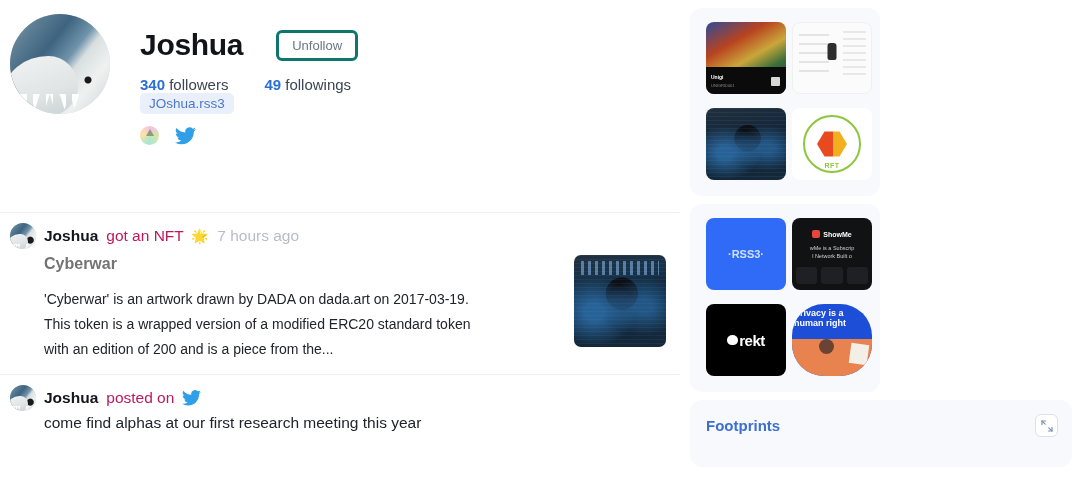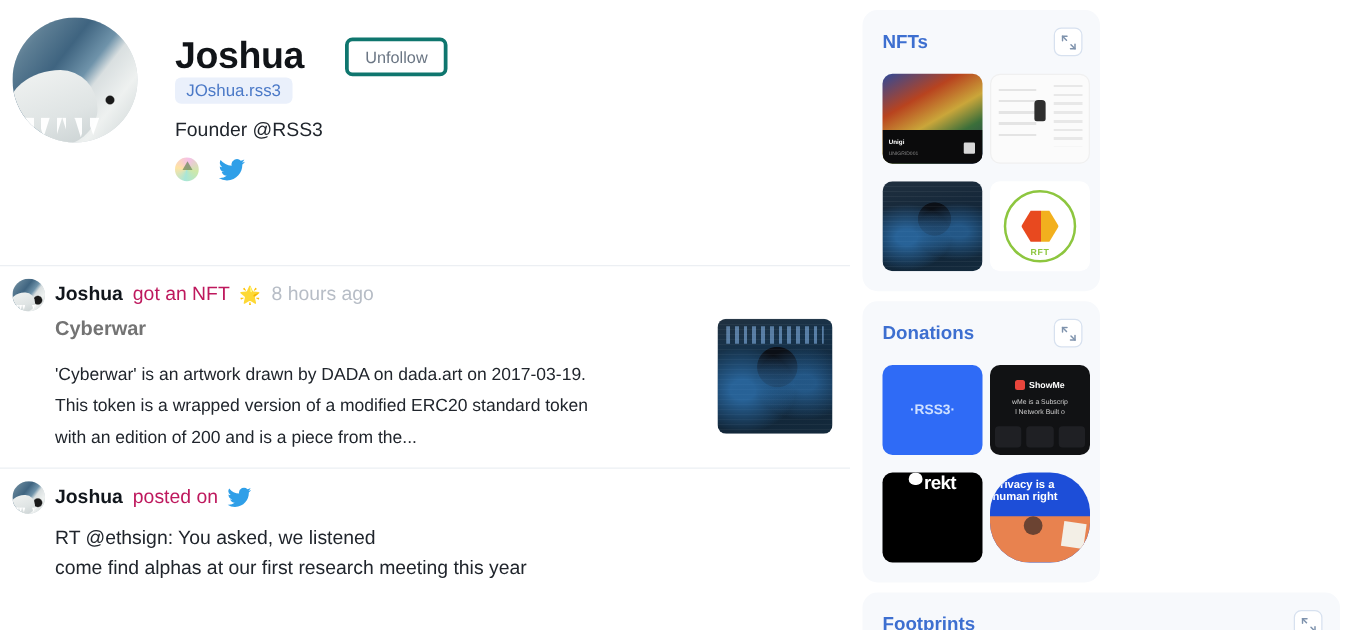--- a/index.html
+++ b/index.html
@@ -161,21 +161,21 @@
   .t-rss3 { background: #2f6bf6; display:flex; align-items:center; justify-content:center; }
   .t-rss3 span { color:#cfe0ff; font-size:11px; font-weight:700; }
   .t-showme { background:#111214; }
   .t-showme .sm-row { position:absolute; top:17%; left:0; right:0; display:flex; align-items:center; justify-content:center; gap:3px; }
   .t-showme .sm-sq { width:8px; height:8px; background:#e8453c; border-radius:2px; }
   .t-showme .sm-t { color:#fff; font-size:7px; font-weight:700; }
   .t-showme .sm-l1 { position:absolute; top:38%; left:2px; right:2px; color:#cfcfcf; font-size:5.5px; text-align:center; }
   .t-showme .sm-l2 { position:absolute; top:49%; left:2px; right:2px; color:#cfcfcf; font-size:5.5px; text-align:center; }
   .t-showme .sm-bars { position:absolute; bottom:6px; left:4px; right:4px; display:flex; gap:4px; }
   .t-showme .sm-bars i { flex:1; height:17px; background:#1f2024; border-radius:3px; }
-  .t-rekt { background:#000; display:flex; justify-content:center; }
+  .t-rekt { background:#000; display:flex; align-items:center; justify-content:center; }
   .t-rekt span { color:#fff; font-size:15px; font-weight:700; letter-spacing:-.5px; }
   .t-rekt .frog { width:11px; height:10px; background:#fff; border-radius: 50% 50% 45% 45%; margin-right:1px;}
   .t-priv { background:#1d4ed8;border-radius:32px; }
   .t-priv .pv-t { position:absolute; top:4px; left:2px; right:0; color:#fff; font-size:9px; font-weight:700; line-height:10px; }
   .t-priv .pv-b { position:absolute; left:0; right:0; bottom:0; height:52%; background:#e8824f; }
   .t-priv .pv-h { position:absolute; left:34%; bottom:30%; width:15px; height:15px; border-radius:50%; background:#6b4332; z-index:2;}
   .t-priv .pv-s { position:absolute; right:4px; bottom:16%; width:18px; height:20px; background:#f3efe6; transform:rotate(8deg); z-index:3;}
 </style>
 </head>
 <body>
@@ -186,42 +186,51 @@
 
     <div class="profile">
       <div class="avatar-big">
         <div class="shark"></div>
       </div>
       <div class="pinfo">
         <div class="name-row">
           <div class="pname">Joshua</div>
           <button class="unfollow">Unfollow</button>
         </div>
+        <div class="stats">
+          <div class="stat-item">
+            <b>340</b>
+            <span>followers</span>
+          </div>
+          <div class="stat-item">
+            <b>49</b>
+            <span>followings</span>
+          </div>
+        </div>
         <div><span class="handle">JOshua.rss3</span></div>
-        <div class="bio">Founder @RSS3</div>
         <div class="socials">
           <div class="ic-wallet"></div>
           <svg class="ic-tw" viewBox="0 0 24 20">
             <path fill="#2f9fe8" d="M24 2.4a9.6 9.6 0 0 1-2.83.79A4.95 4.95 0 0 0 23.34.38a9.8 9.8 0 0 1-3.13 1.2A4.92 4.92 0 0 0 11.8 6.05 13.97 13.97 0 0 1 1.67.9a4.93 4.93 0 0 0 1.52 6.58 4.88 4.88 0 0 1-2.23-.62v.06a4.93 4.93 0 0 0 3.95 4.83 4.95 4.95 0 0 1-2.22.09 4.93 4.93 0 0 0 4.6 3.42A9.88 9.88 0 0 1 0 17.3a13.93 13.93 0 0 0 7.55 2.21c9.06 0 14.01-7.5 14.01-14v-.64A10 10 0 0 0 24 2.4z"></path>
           </svg>
         </div>
       </div>
     </div>
 
     <div class="divider"></div>
 
     <div class="feed-item">
       <div class="fhead">
         <div class="avatar-sm">
             <div class="shark"></div>
           </div>
         <span class="fname">Joshua</span>
         <span class="faction">got an NFT</span>
         <span class="femoji">🌟</span>
-        <span class="ftime">8 hours ago</span>
+        <span class="ftime">7 hours ago</span>
       </div>
       <div class="fbody">
         <div class="fbody-text">
           <div class="ftitle">Cyberwar</div>
           <div class="fdesc">'Cyberwar' is an artwork drawn by DADA on dada.art on 2017-03-19. This token is a wrapped version of a modified ERC20 standard token with an edition of 200 and is a piece from the...</div>
         </div>
         <div class="fthumb"></div>
       </div>
     </div>
 
@@ -231,66 +240,47 @@
       <div class="fhead">
         <div class="avatar-sm">
             <div class="shark"></div>
           </div>
         <span class="fname">Joshua</span>
         <span class="faction">posted on</span>
         <svg width="19" height="16" viewBox="0 0 24 20">
           <path fill="#2f9fe8" d="M24 2.4a9.6 9.6 0 0 1-2.83.79A4.95 4.95 0 0 0 23.34.38a9.8 9.8 0 0 1-3.13 1.2A4.92 4.92 0 0 0 11.8 6.05 13.97 13.97 0 0 1 1.67.9a4.93 4.93 0 0 0 1.52 6.58 4.88 4.88 0 0 1-2.23-.62v.06a4.93 4.93 0 0 0 3.95 4.83 4.95 4.95 0 0 1-2.22.09 4.93 4.93 0 0 0 4.6 3.42A9.88 9.88 0 0 1 0 17.3a13.93 13.93 0 0 0 7.55 2.21c9.06 0 14.01-7.5 14.01-14v-.64A10 10 0 0 0 24 2.4z"></path>
         </svg>
       </div>
-      <div class="ftweet">RT @ethsign: You asked, we listened</div>
       <div class="ftweet" style="padding-top:0">come find alphas at our first research meeting this year</div>
     </div>
   </div>
 
   <div class="right-col">
 
     <div class="panel panel-top">
-      <div class="phead">
-        <div class="ptitle">NFTs</div>
-        <div class="expand">
-          <svg width="12" height="12" viewBox="0 0 12 12">
-              <path d="M1 4.6V1h3.6M11 7.4V11H7.4" fill="none" stroke="#7f93ad" stroke-width="1.2" stroke-linecap="round"></path>
-              <path d="M1 1l3.2 3.2M11 11L7.8 7.8" stroke="#7f93ad" stroke-width="1.2" stroke-linecap="round"></path>
-            </svg>
-        </div>
-      </div>
       <div class="grid2">
         <div class="tile t-unig">
           <div class="lbl">Unigi</div>
           <div class="lbl2">UNIGRID001</div>
           <div class="mk"></div>
         </div>
         <div class="tile t-doc">
             <div class="bottle"></div>
           </div>
         <div class="tile t-cyber"></div>
         <div class="tile t-rft">
           <div class="rft-ring">
             <div class="rft-hex"></div>
             <div class="rft-txt">RFT</div>
           </div>
         </div>
       </div>
     </div>
 
     <div class="panel panel-top">
-      <div class="phead">
-        <div class="ptitle">Donations</div>
-        <div class="expand">
-          <svg width="12" height="12" viewBox="0 0 12 12">
-              <path d="M1 4.6V1h3.6M11 7.4V11H7.4" fill="none" stroke="#7f93ad" stroke-width="1.2" stroke-linecap="round"></path>
-              <path d="M1 1l3.2 3.2M11 11L7.8 7.8" stroke="#7f93ad" stroke-width="1.2" stroke-linecap="round"></path>
-            </svg>
-        </div>
-      </div>
       <div class="grid2">
         <div class="tile t-rss3">
           <span>·RSS3·</span>
         </div>
         <div class="tile t-showme">
           <div class="sm-row">
             <div class="sm-sq"></div>
             <div class="sm-t">ShowMe</div>
           </div>
           <div class="sm-l1">wMe is a Subscrip</div>

